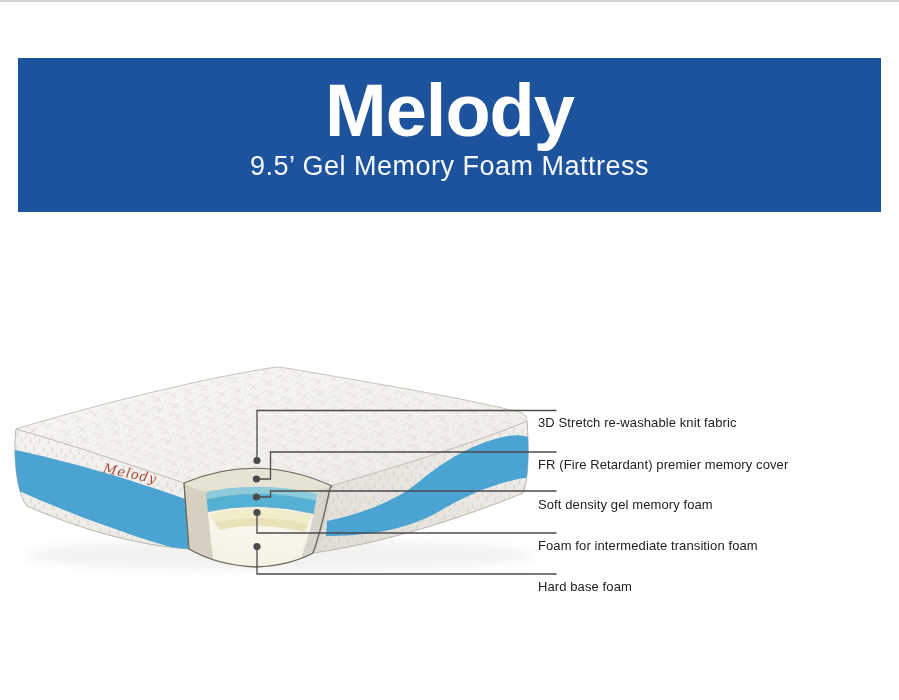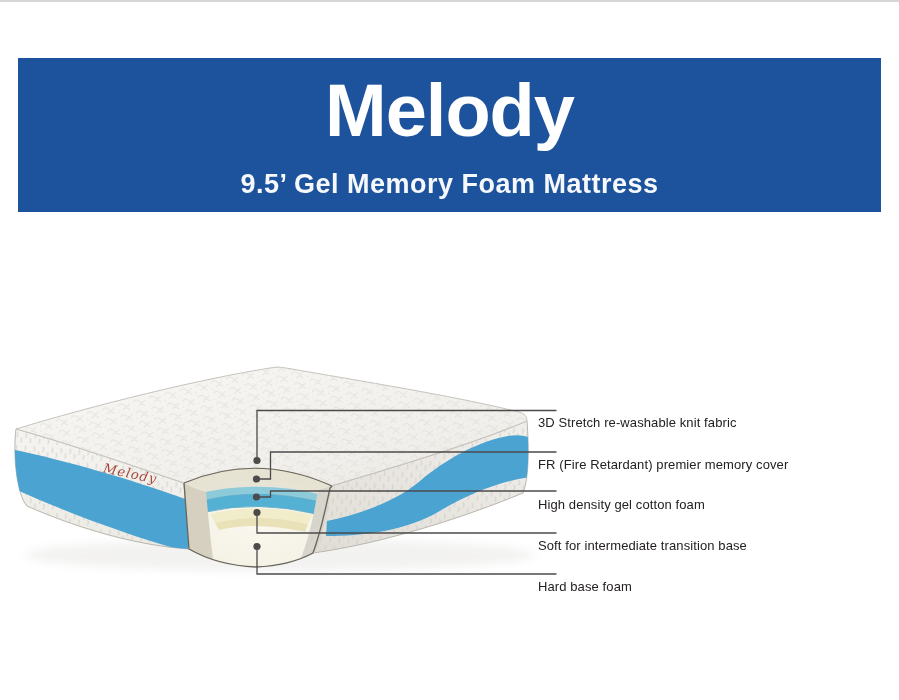--- a/index.html
+++ b/index.html
@@ -3,21 +3,21 @@
 <meta charset="utf-8">
 <style>
   html,body{margin:0;padding:0;background:#ffffff;}
   body{width:899px;height:700px;position:relative;overflow:hidden;
        font-family:"Liberation Sans", sans-serif;}
   .top-border{position:absolute;left:0;top:0;width:899px;height:2px;background:#d6d6d6;}
   .banner{position:absolute;left:18px;top:58px;width:863px;height:154px;
           background:#1d539c;text-align:center;color:#ffffff;}
   .banner-title{margin-top:14px;font-size:74px;line-height:78px;font-weight:bold;
                 letter-spacing:-1px;}
-  .banner-subtitle{margin-top:18px;font-size:27px;line-height:32px;font-weight:700;
+  .banner-subtitle{margin-top:0;font-size:27px;line-height:32px;font-weight:400;
                    letter-spacing:0.5px;opacity:0.96;}
   .figure-svg{position:absolute;left:0;top:0;width:899px;height:700px;}
   .layer-label{position:absolute;left:538px;transform:translateY(-50%);
                font-size:13px;color:#252122;white-space:nowrap;letter-spacing:0.1px;margin-top:12px;}
   .brand-logo{position:absolute;left:103px;top:466px;font-family:"DejaVu Serif", serif;
               font-style:italic;font-size:13px;color:#a84a3c;transform:rotate(12deg);
               letter-spacing:1px;}
 </style>
 </head>
 <body>
@@ -123,15 +123,15 @@
     <circle cx="256.5" cy="497" r="3.6"></circle>
     <circle cx="257" cy="512.5" r="3.6"></circle>
     <circle cx="257" cy="546.5" r="3.6"></circle>
   </g>
 </svg>
 
 <span class="brand-logo">Melody</span>
 
 <div class="layer-label" style="top:410px">3D Stretch re-washable knit fabric</div>
 <div class="layer-label" style="top:452px">FR (Fire Retardant) premier memory cover</div>
-<div class="layer-label" style="top:492px">High density gel cotton foam</div>
-<div class="layer-label" style="top:533px">Soft for intermediate transition base</div>
+<div class="layer-label" style="top:492px">Soft density gel memory foam</div>
+<div class="layer-label" style="top:533px">Foam for intermediate transition foam</div>
 <div class="layer-label" style="top:574px">Hard base foam</div>
 
 </body></html>

